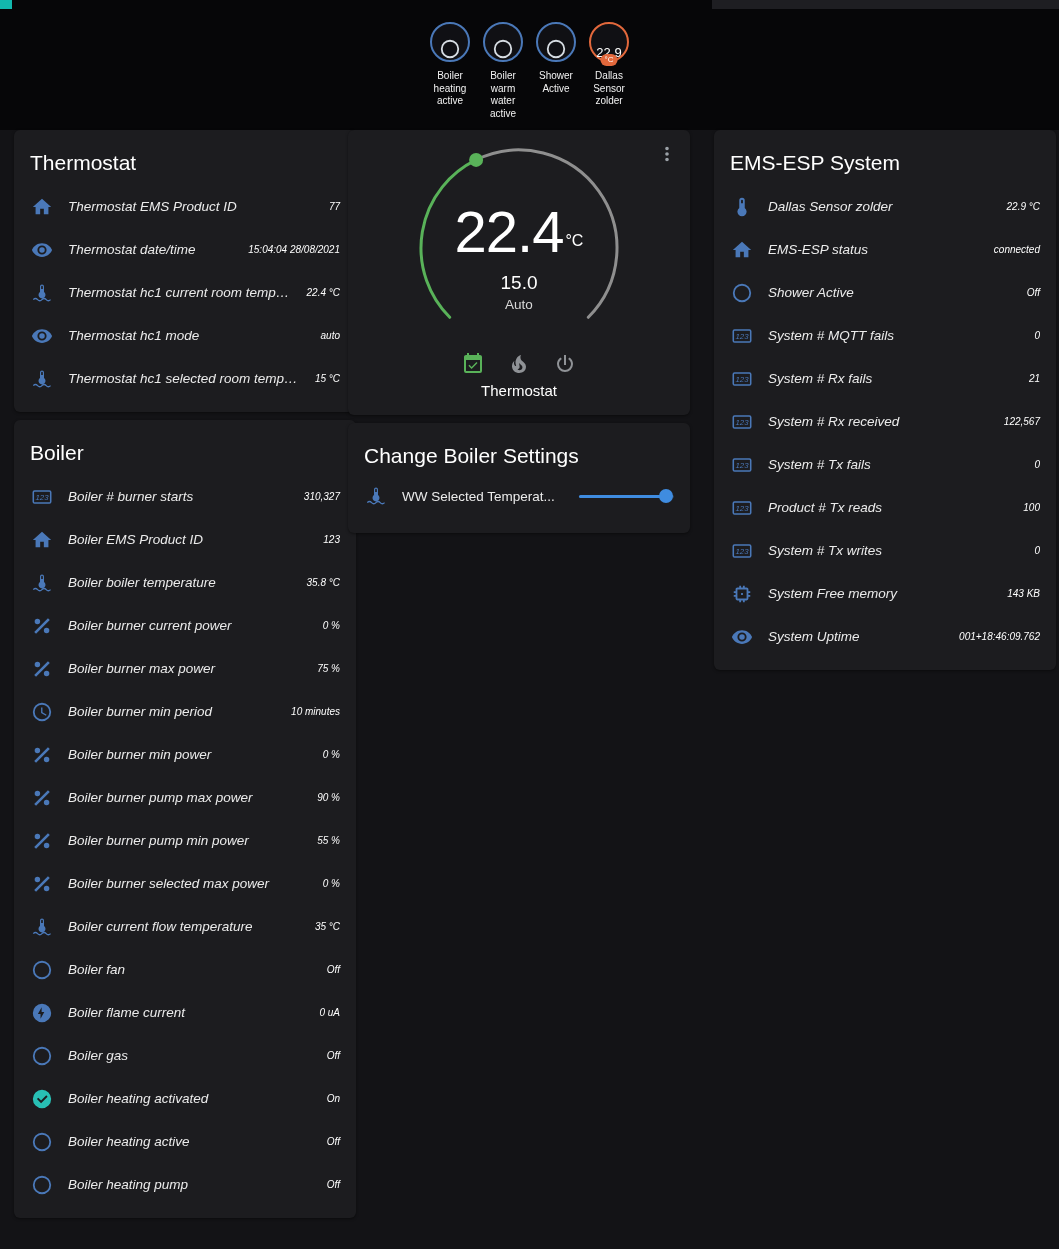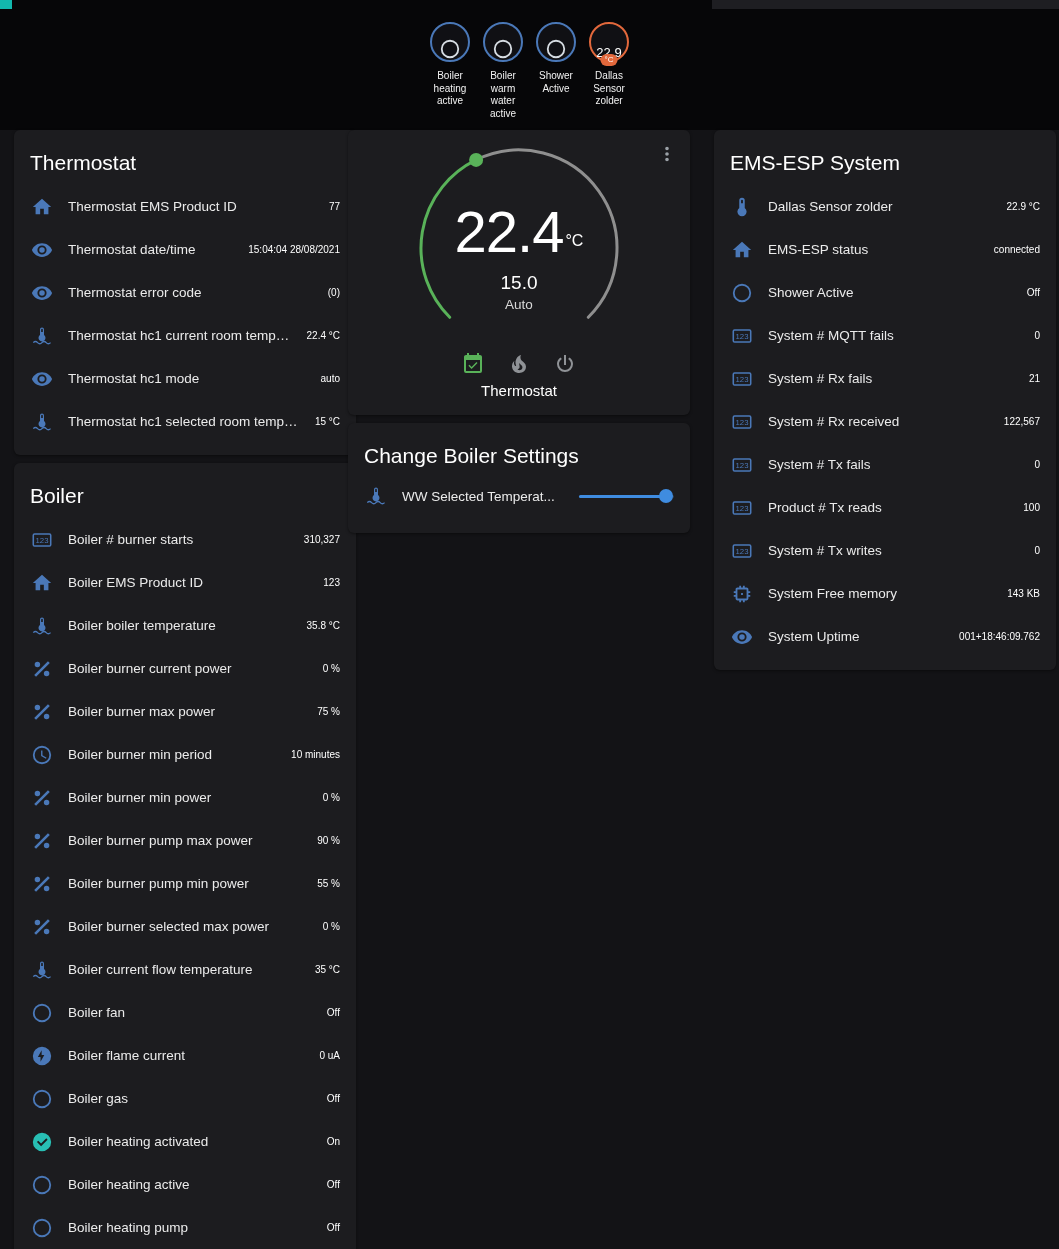--- a/index.html
+++ b/index.html
@@ -26,21 +26,21 @@
   .badge-unit{position:absolute;bottom:-6px;left:50%;transform:translateX(-50%);
     background:var(--orange);color:#fff;font-size:8px;line-height:1;padding:2px 4px;border-radius:7px;}
   .badge-label{margin-top:8px;font-size:10px;color:#f2f2f2;text-align:center;line-height:1.25;max-width:52px;}
   
   .col{position:absolute;top:130px;width:342px;}
   .col-left{left:14px;} .col-mid{left:348px;} .col-right{left:714px;}
   
   .card{background:#1c1c1f;border-radius:6px;margin-bottom:8px;position:relative;
     box-shadow:0 1px 3px rgba(0,0,0,.45);overflow:hidden;}
   .card-title{padding:20px 16px 10px;font-size:21px;line-height:25px;font-weight:400;color:#fff;}
-  .rows-list{padding-bottom:12px;}
+  .rows-list{padding-bottom:12px;font-style:italic;}
   .entity-row{height:43px;display:flex;align-items:center;padding:0 16px;cursor:pointer;}
   .row-icon{width:24px;height:24px;flex:none;margin-right:14px;color:var(--icon-blue);}
   .row-icon svg{width:22px;height:22px;margin:1px;display:block;}
   .row-icon.accent{color:var(--on-teal);}
   .row-label{flex:1;font-size:13.5px;color:#ebebeb;white-space:nowrap;overflow:hidden;
     text-overflow:ellipsis;padding-right:10px;}
   .row-value{font-size:10px;color:#fff;white-space:nowrap;}
   
   .gauge-card{height:285px;}
   .menu-dots{position:absolute;top:13px;right:12px;width:22px;height:22px;color:#9aa0a6;cursor:pointer;}
@@ -129,29 +129,20 @@
             <svg viewBox="0 0 24 24" aria-hidden="true">
               <path fill="currentColor" fill-rule="evenodd" d="M12,4.5C7,4.5 2.73,7.61 1,12C2.73,16.39 7,19.5 12,19.5C17,19.5 21.27,16.39 23,12C21.27,7.61 17,4.5 12,4.5M12,17A5,5 0 0,1 7,12A5,5 0 0,1 12,7A5,5 0 0,1 17,12A5,5 0 0,1 12,17M12,9A3,3 0 0,1 15,12A3,3 0 0,1 12,15A3,3 0 0,1 9,12A3,3 0 0,1 12,9Z"></path>
             </svg>
           </span>
           <span class="row-label">Thermostat date/time</span>
           <span class="row-value">15:04:04 28/08/2021</span>
         </div>
         <div class="entity-row">
           <span class="row-icon">
             <svg viewBox="0 0 24 24" aria-hidden="true">
-              <path fill="currentColor" fill-rule="evenodd" d="M12,4.5C7,4.5 2.73,7.61 1,12C2.73,16.39 7,19.5 12,19.5C17,19.5 21.27,16.39 23,12C21.27,7.61 17,4.5 12,4.5M12,17A5,5 0 0,1 7,12A5,5 0 0,1 12,7A5,5 0 0,1 17,12A5,5 0 0,1 12,17M12,9A3,3 0 0,1 15,12A3,3 0 0,1 12,15A3,3 0 0,1 9,12A3,3 0 0,1 12,9Z"></path>
-            </svg>
-          </span>
-          <span class="row-label">Thermostat error code</span>
-          <span class="row-value">(0)</span>
-        </div>
-        <div class="entity-row">
-          <span class="row-icon">
-            <svg viewBox="0 0 24 24" aria-hidden="true">
               <path fill="currentColor" fill-rule="evenodd" d="M14.2,11V4.8A2.2,2.2 0 0,0 9.8,4.8V11A3.8,3.8 0 1,0 14.2,11M12,4A0.9,0.9 0 0,1 12.9,4.9V7.5H11.1V4.9A0.9,0.9 0 0,1 12,4Z"></path>
               <path fill="none" stroke="currentColor" stroke-width="1.5" d="M2.5,19.2C4,17.6 5.7,17.6 7.2,19.2C8.7,20.8 10.4,20.8 11.9,19.2C13.4,17.6 15.1,17.6 16.6,19.2C18.1,20.8 19.8,20.8 21.3,19.2"></path>
             </svg>
           </span>
           <span class="row-label">Thermostat hc1 current room temper...</span>
           <span class="row-value">22.4 °C</span>
         </div>
         <div class="entity-row">
           <span class="row-icon">
             <svg viewBox="0 0 24 24" aria-hidden="true">

